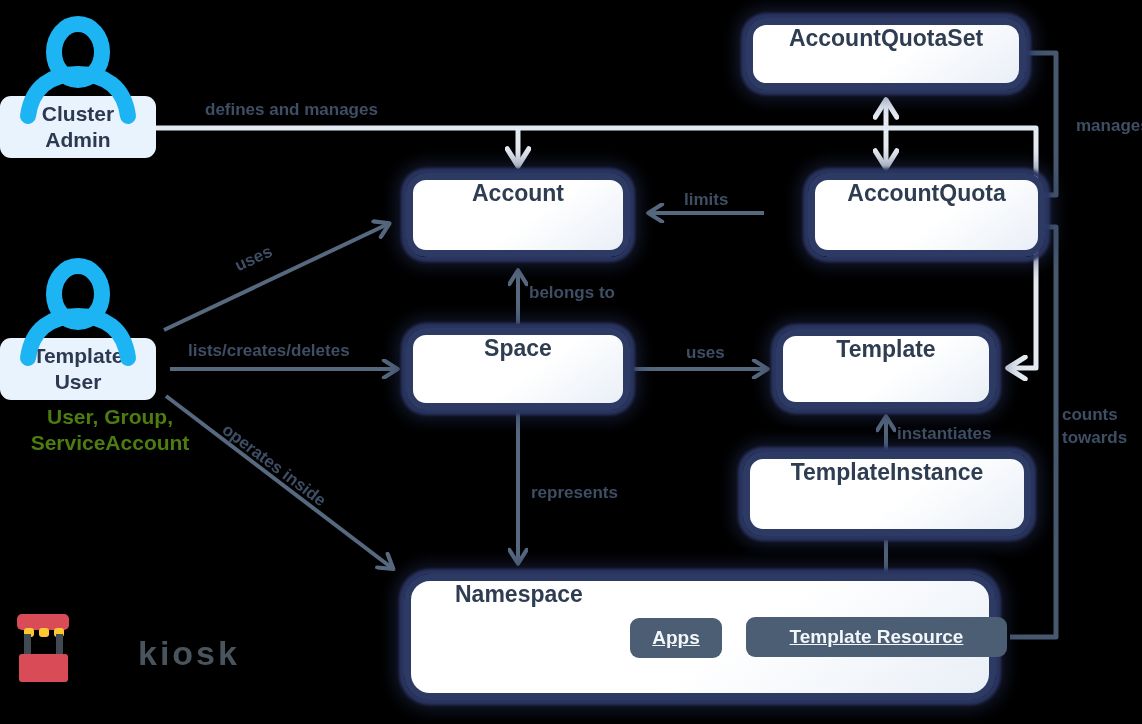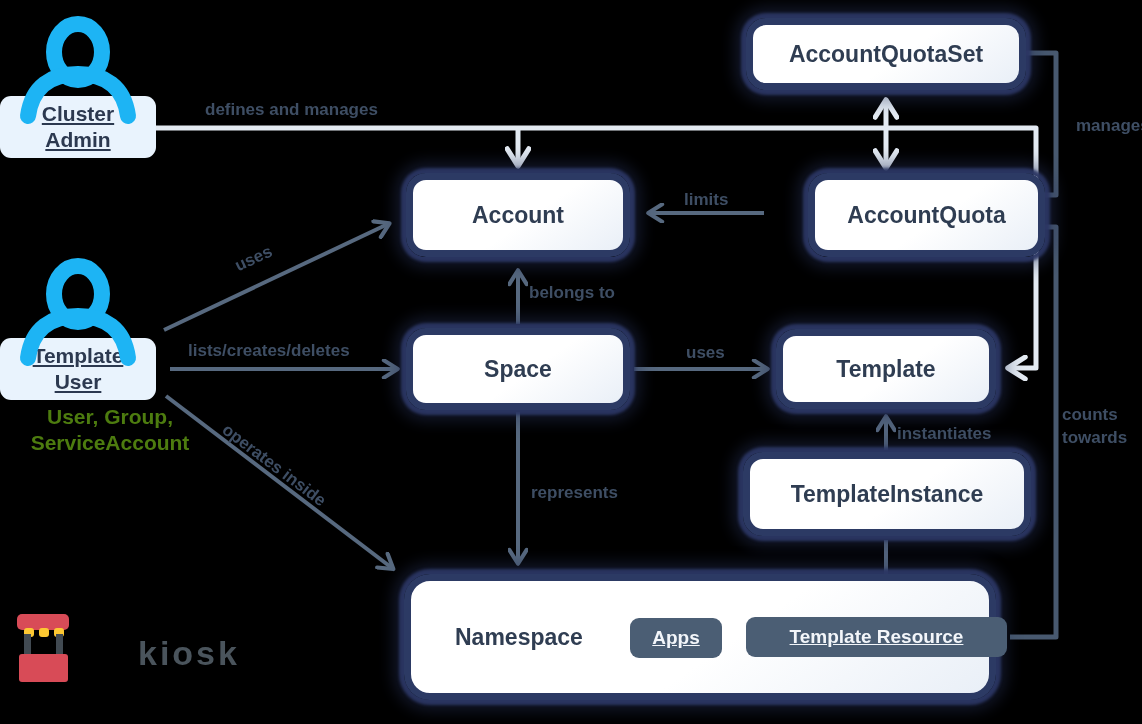--- a/index.html
+++ b/index.html
@@ -6,40 +6,40 @@
   .canvas{
     position:relative;width:1142px;height:724px;background:#000;overflow:hidden;
     font-family:"Liberation Sans","DejaVu Sans",sans-serif;
   }
   .edges{position:absolute;left:0;top:0;pointer-events:none;}
   .node{
     position:absolute;box-sizing:border-box;
     border:7px solid #2c3a64;border-radius:20px;
     background:linear-gradient(145deg,#ffffff 55%,#e9eff7);
     box-shadow:0 0 3px 5px rgba(43,54,99,0.95),0 0 15px 11px rgba(40,50,92,0.45);
-    display:flex;align-items:center;justify-content:center;
+    display:flex;align-items:flex-start;justify-content:center;
     color:#2f3d52;font-size:23px;font-weight:600;
   }
   .node.namespace{border-radius:26px;justify-content:flex-start;padding-left:44px;}
   .pill{
     position:absolute;box-sizing:border-box;height:40px;border-radius:9px;
     background:#4b5e74;color:#f3f6fa;font-size:19px;font-weight:600;
     display:flex;align-items:center;justify-content:center;text-decoration:underline;
   }
   .edge-label{
     position:absolute;color:#3e4e64;font-size:17px;font-weight:600;white-space:nowrap;
   }
   .edge-label.wrap{white-space:normal;width:84px;line-height:1.35;}
   .actor{position:absolute;width:220px;}
   .actor-box{
     position:absolute;background:#e9f3fd;border-radius:11px;
     display:flex;align-items:center;justify-content:center;text-align:center;
     color:#2c3950;font-size:21px;font-weight:700;line-height:1.25;
   }
-  .actor-box span{display:inline-block;width:100px;text-decoration:underline;}
+  .actor-box span{display:inline-block;width:100px;}
   .actor-caption{
     position:absolute;text-align:center;color:#4d7c0f;
     font-size:21px;font-weight:600;line-height:1.25;
   }
   .logo{position:absolute;left:16px;top:608px;display:flex;align-items:center;gap:40px;}
   .logo-text{
     margin-left:26px;margin-top:14px;color:#4a545c;font-size:34px;font-weight:600;
     letter-spacing:3px;
   }
 </style>

